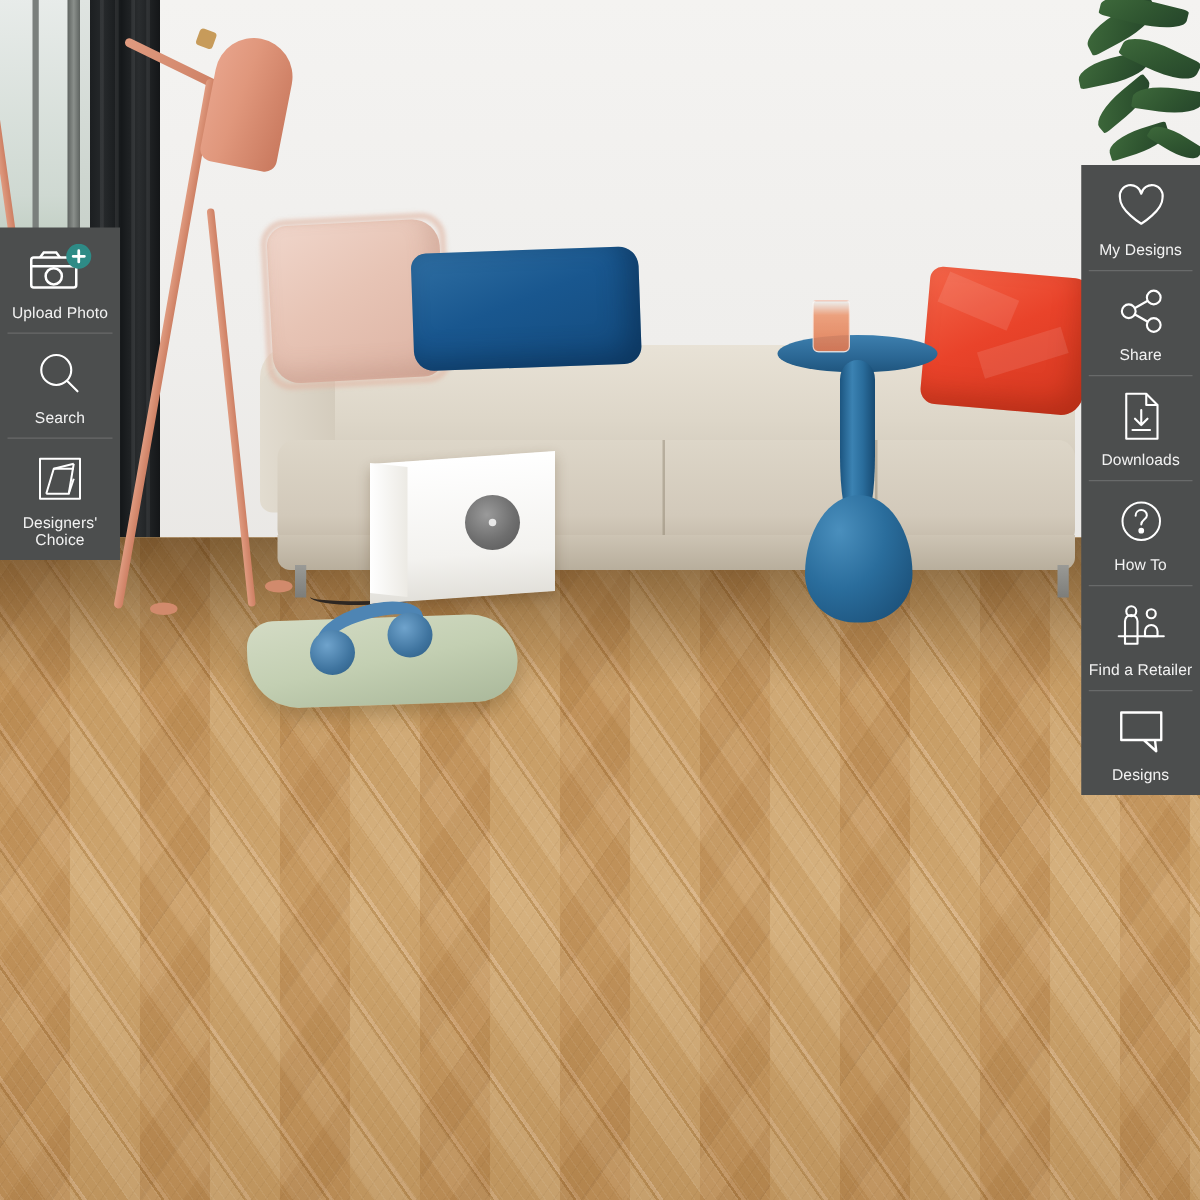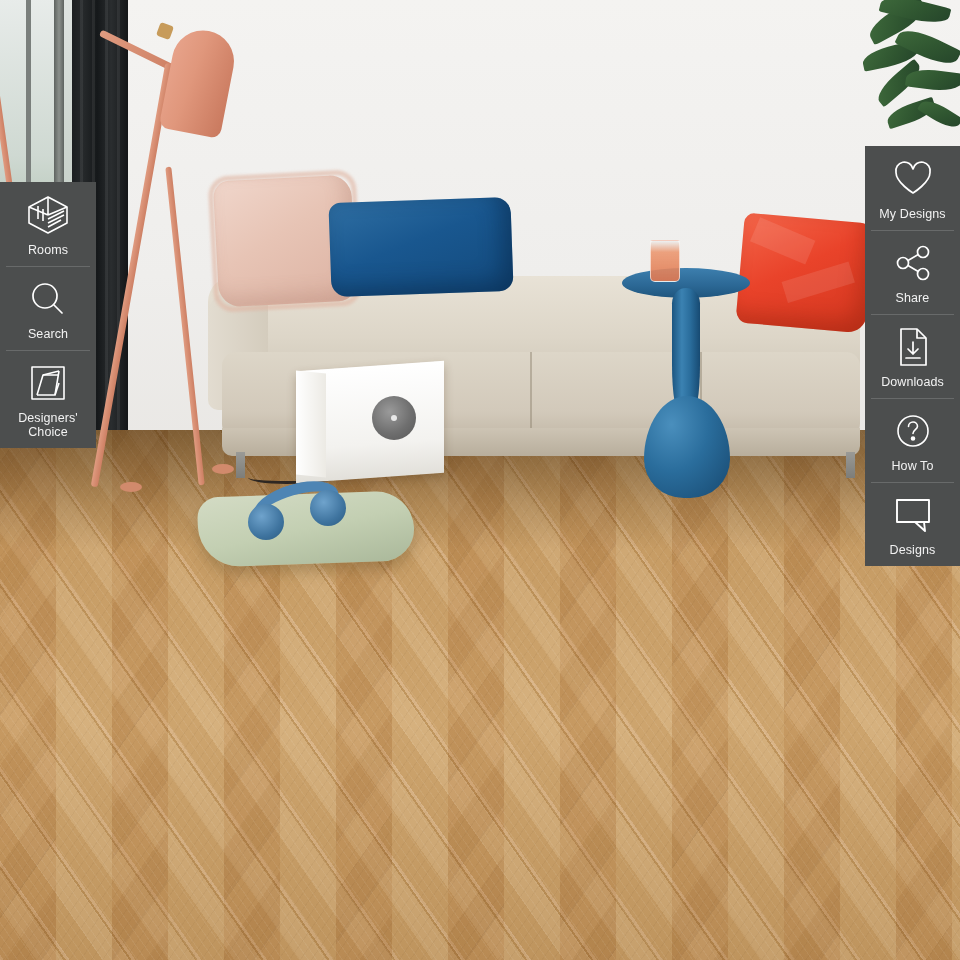--- a/index.html
+++ b/index.html
@@ -259,21 +259,21 @@
 
   
   .sidebar {
     position: absolute;
     width: 96px;
     background: #4c4e4e;
     display: flex; flex-direction: column;
     user-select: none;
   }
   .sidebar.left  { left: 0;   top: 182px; }
-  .sidebar.right { left: 865px; top: 146px; width: 95px; }
+  .sidebar.right { left: 865px; top: 132px; width: 95px; }
 
   .side-item {
     position: relative;
     display: flex; flex-direction: column;
     align-items: center; justify-content: center;
     padding: 11px 2px 9px;
     cursor: pointer;
     color: #fff;
   }
   .side-item + .side-item::before {
@@ -408,32 +408,34 @@
       <div class="leaf" style="left:10px; top:74px; width:54px; height:18px; transform:rotate(-40deg)"></div>
       <div class="leaf" style="left:44px; top:70px; width:56px; height:20px; transform:rotate(8deg)"></div>
       <div class="leaf" style="left:24px; top:104px;width:50px; height:18px; transform:rotate(-18deg)"></div>
       <div class="leaf" style="left:56px; top:106px;width:44px; height:16px; transform:rotate(32deg)"></div>
     </div>
 
   </div>
 
   <nav class="sidebar left">
 
-
-    <div class="side-item">
-      <span class="ico">
-        <svg class="ic" width="44" height="42" viewBox="0 0 44 42" fill="none" stroke="#ffffff" stroke-width="1.6" stroke-linejoin="round">
-          <path d="M22 3 41 13v16L22 39 3 29V13z"></path>
-          <path d="M22 3v18M22 21 3 13M22 21l19-8"></path>
-          <path d="M12 12v13M17 15v12"></path>
-          <path d="M22 25 38 17M22 29 38 21M22 33 35 26"></path>
-        </svg>
-      </span>
-      <span class="lbl">Rooms</span>
-    </div>
+    <div class="side-item">
+      <span class="ico">
+        <svg class="ic" width="54" height="40" viewBox="0 0 54 40" fill="none" stroke="#ffffff" stroke-width="2">
+          <rect x="4" y="11" width="36" height="24" rx="2"></rect>
+          <path d="M4 18h36"></path>
+          <circle cx="22" cy="26" r="6.5"></circle>
+          <path d="M11 11l3-4h10l3 4"></path>
+          <circle cx="42" cy="10" r="9" fill="#2e8b86" stroke="#2e8b86"></circle>
+          <path d="M42 5.5v9M37.5 10h9" stroke="#ffffff" stroke-width="2.2" stroke-linecap="round"></path>
+        </svg>
+      </span>
+      <span class="lbl">Upload Photo</span>
+    </div>
+
 
 
 
     <div class="side-item">
       <span class="ico">
         <svg class="ic" width="42" height="42" viewBox="0 0 42 42" fill="none" stroke="#ffffff" stroke-width="1.7" stroke-linecap="round">
           <circle cx="18" cy="18" r="12"></circle>
           <path d="M27 27l8 8"></path>
         </svg>
       </span>
@@ -496,20 +498,32 @@
       <span class="ico">
         <svg class="ic" width="42" height="42" viewBox="0 0 42 42" fill="none" stroke="#ffffff" stroke-width="1.6">
           <circle cx="21" cy="21" r="15"></circle>
           <path d="M16.5 16.5c0-2.6 2-4.5 4.5-4.5s4.5 1.9 4.5 4.3c0 3.2-4.5 3.6-4.5 7.2" stroke-linecap="round"></path>
           <circle cx="21" cy="28.5" r="1.5" fill="#ffffff"></circle>
         </svg>
       </span>
       <span class="lbl">How To</span>
     </div>
 
+    <div class="side-item">
+      <span class="ico">
+        <svg class="ic" width="48" height="42" viewBox="0 0 48 42" fill="none" stroke="#ffffff" stroke-width="1.7" stroke-linejoin="round" stroke-linecap="round">
+          <circle cx="16" cy="9" r="4"></circle>
+          <path d="M11 17a5 5 0 0 1 10 0v18H11z"></path>
+          <circle cx="32" cy="11" r="3.6"></circle>
+          <path d="M27 25a5 5 0 0 1 10 0v4H27z"></path>
+          <path d="M6 29h36"></path>
+        </svg>
+      </span>
+      <span class="lbl">Find a Retailer</span>
+    </div>
 
     <div class="side-item">
       <span class="ico">
         <svg class="ic" width="48" height="40" viewBox="0 0 48 40" fill="none" stroke="#ffffff" stroke-width="1.9" stroke-linejoin="round">
           <path d="M8 5h32v22H26l10 9-1-9H8z"></path>
         </svg>
       </span>
       <span class="lbl">Designs</span>
     </div>
 

